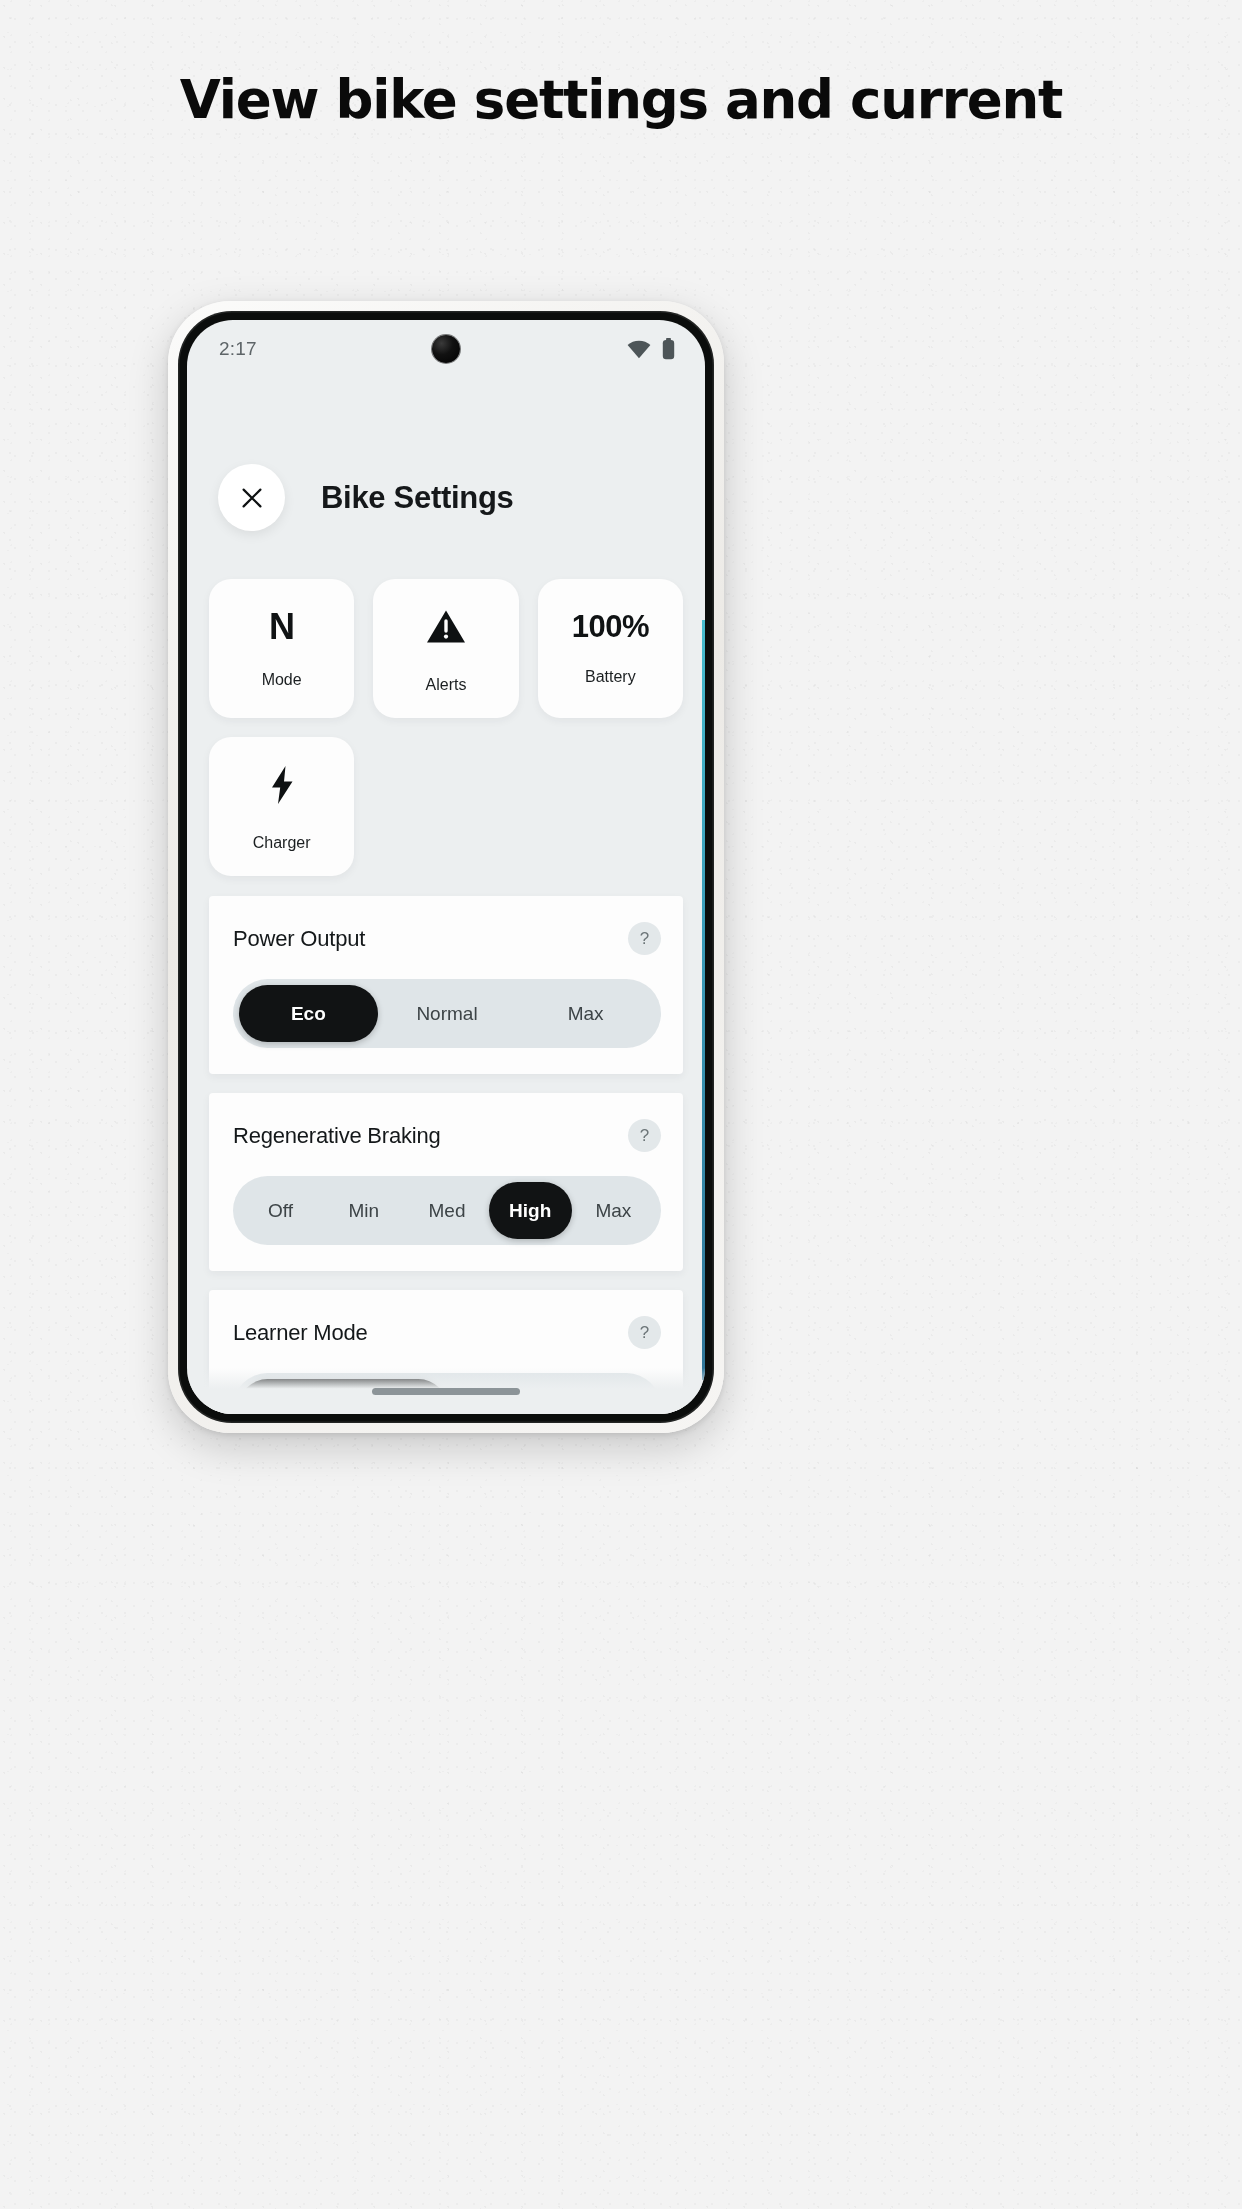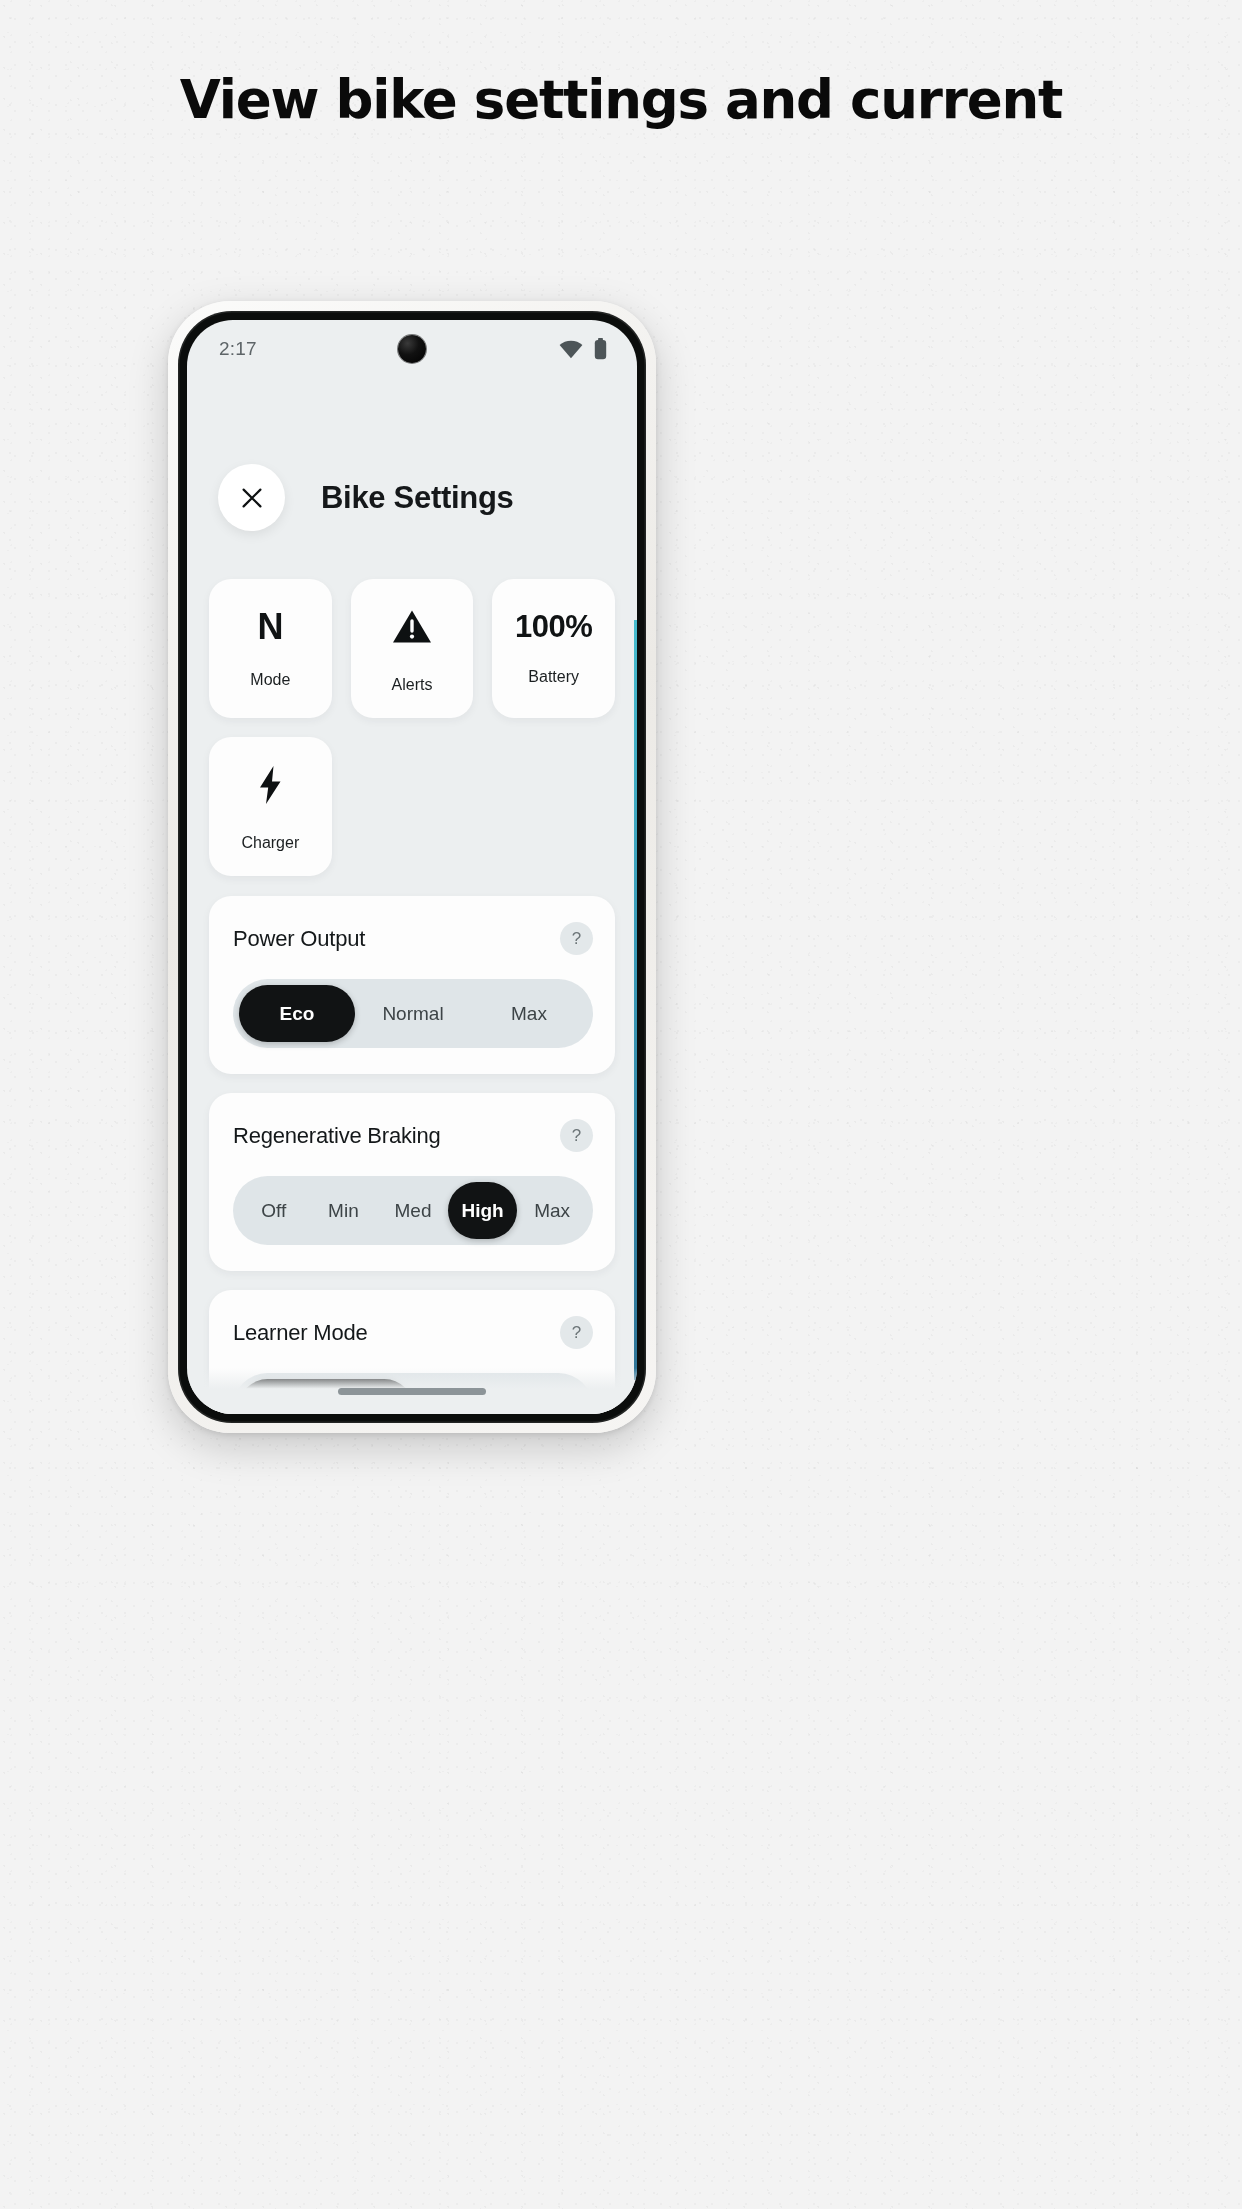--- a/index.html
+++ b/index.html
@@ -46,21 +46,21 @@
     color: #0a0a0a;
     z-index: 3;
   }
   #headline .hl-line { display: block; white-space: nowrap; }
 
   
   #phone {
     position: absolute;
     left: 168px;
     top: 301px;
-    width: 488px;
+    width: 556px;
     height: 1132px;
     border-radius: 62px;
     background: linear-gradient(150deg, #fbfbfa 0%, #eceae6 45%, #f6f5f3 100%);
     box-shadow:
       0 14px 40px rgba(0,0,0,.18),
       0 2px 6px rgba(0,0,0,.10);
     padding: 10px;
     z-index: 2;
   }
   #phone-bezel {
@@ -195,21 +195,21 @@
   }
   .tile-label {
     font-size: 16px;
     color: #1b1f21;
     margin-top: 20px;
   }
 
   
   .setting-card {
     background: #fdfdfd;
-    border-radius: 22px;
+    border-radius: 4px;
     padding: 26px 22px 26px 24px;
     margin-bottom: 19px;
     box-shadow: 0 3px 9px rgba(30,45,55,.055);
   }
   .setting-head {
     display: flex;
     align-items: center;
     justify-content: space-between;
     margin-bottom: 24px;
   }

